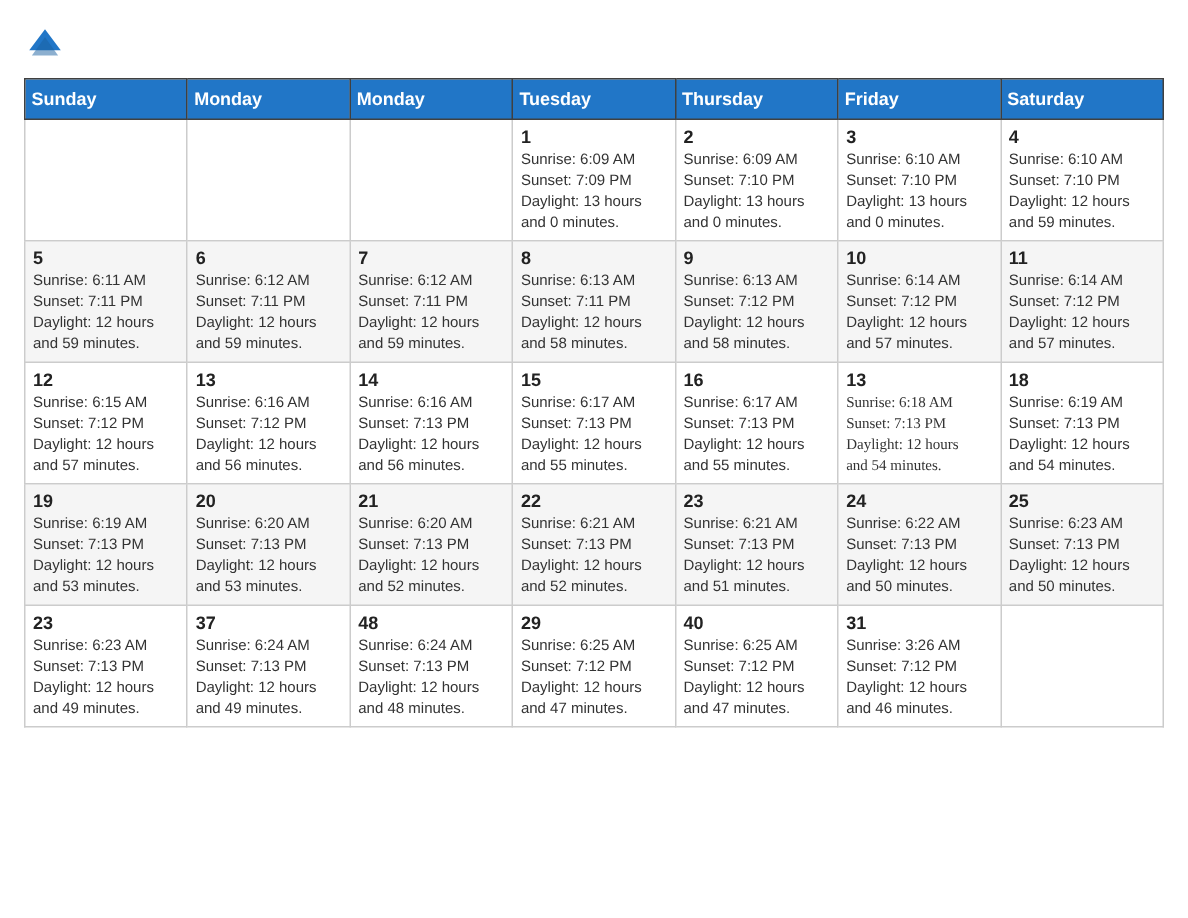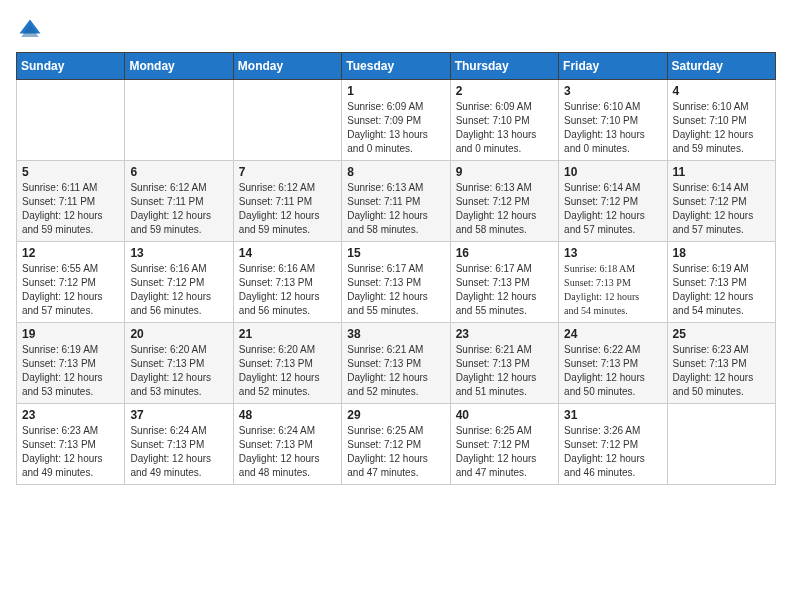--- a/index.html
+++ b/index.html
@@ -200,21 +200,21 @@
           <div class="day-number">11</div>
           <div class="day-info" style="white-space: pre-line;">Sunrise: 6:14 AM
 Sunset: 7:12 PM
 Daylight: 12 hours
 and 57 minutes.</div>
         </td>
       </tr>
       <tr>
         <td>
           <div class="day-number">12</div>
-          <div class="day-info" style="white-space: pre-line;">Sunrise: 6:55 AM
+          <div class="day-info" style="white-space: pre-line;">Sunrise: 6:15 AM
 Sunset: 7:12 PM
 Daylight: 12 hours
 and 57 minutes.</div>
         </td>
         <td>
           <div class="day-number">13</div>
           <div class="day-info" style="white-space: pre-line;">Sunrise: 6:16 AM
 Sunset: 7:12 PM
 Daylight: 12 hours
 and 56 minutes.</div>
@@ -271,21 +271,21 @@
 and 53 minutes.</div>
         </td>
         <td>
           <div class="day-number">21</div>
           <div class="day-info" style="white-space: pre-line;">Sunrise: 6:20 AM
 Sunset: 7:13 PM
 Daylight: 12 hours
 and 52 minutes.</div>
         </td>
         <td>
-          <div class="day-number">38</div>
+          <div class="day-number">22</div>
           <div class="day-info" style="white-space: pre-line;">Sunrise: 6:21 AM
 Sunset: 7:13 PM
 Daylight: 12 hours
 and 52 minutes.</div>
         </td>
         <td>
           <div class="day-number">23</div>
           <div class="day-info" style="white-space: pre-line;">Sunrise: 6:21 AM
 Sunset: 7:13 PM
 Daylight: 12 hours

